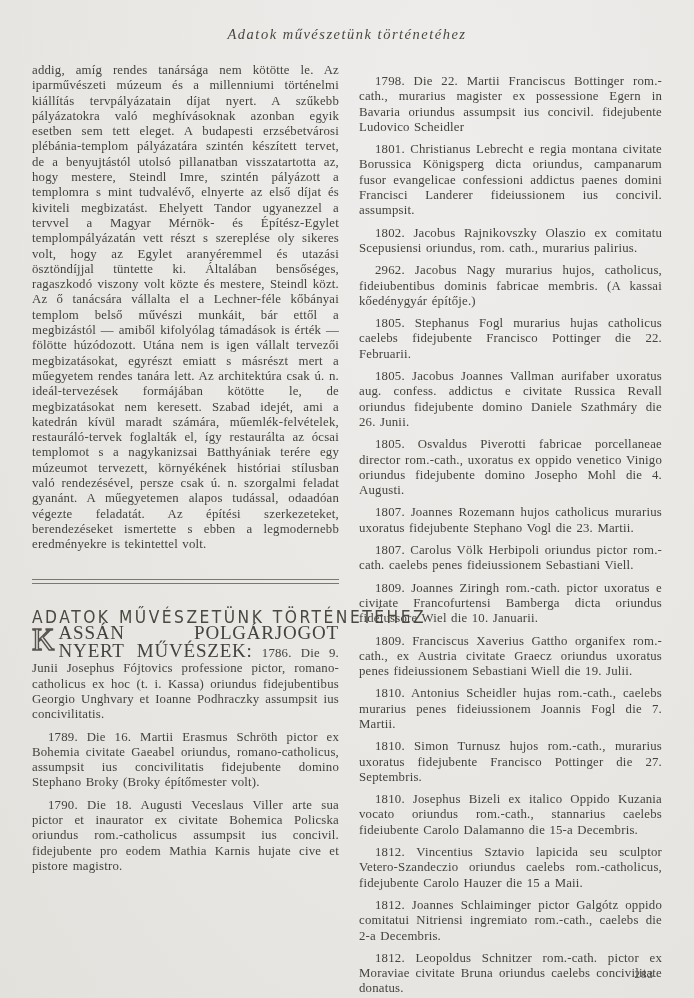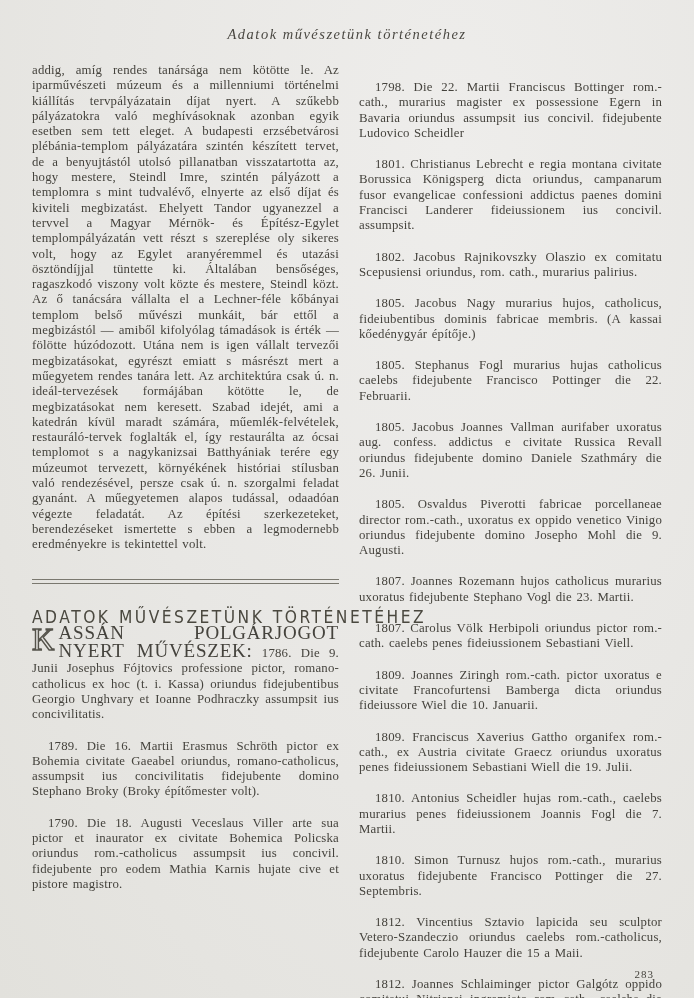--- a/index.html
+++ b/index.html
@@ -79,21 +79,21 @@
     .dropcap{
       color:transparent;
       -webkit-text-stroke:1.4px #55534b;
     }
   }
   .lead-in{
     font-size:19px;
     letter-spacing:0.8px;
     word-spacing:2px;
   }
-  .entry + .entry, .lead-entry + .entry{margin-top:16px;}
+  .entry + .entry, .lead-entry + .entry{margin-top:7px;}
   .page-number{
     position:absolute;
     right:40px;
     bottom:18px;
     font-size:11px;
     letter-spacing:1px;
     color:#45433d;
   }
 </style>
 </head>
@@ -113,33 +113,34 @@
       <div class="section-heading">ADATOK MŰVÉSZETÜNK TÖRTÉNETÉHEZ</div>
 
       <p class="entry lead-entry" style="text-indent:0;"><span class="dropcap">K</span><span class="lead-in">ASSÁN POLGÁRJOGOT NYERT MŰVÉSZEK:</span>
         <span>1786. Die 9. Junii Josephus Fójtovics professione pictor, romano-catholicus ex hoc (t. i. Kassa) oriundus fidejubentibus Georgio Unghvary et Ioanne Podhraczky assumpsit ius concivilitatis.</span></p>
 
       <p class="entry">1789. Die 16. Martii Erasmus Schröth pictor ex Bohemia civitate Gaeabel oriundus, romano-catholicus, assumpsit ius concivilitatis fidejubente domino Stephano Broky (Broky építőmester volt).</p>
       <p class="entry">1790. Die 18. Augusti Veceslaus Viller arte sua pictor et inaurator ex civitate Bohemica Policska oriundus rom.-catholicus assumpsit ius concivil. fidejubente pro eodem Mathia Karnis hujate cive et pistore magistro.</p>
     </div>
 
     <div class="col">
-      <p class="entry" style="margin-top:17px;">1798. Die 22. Martii Franciscus Bottinger rom.-cath., murarius magister ex possessione Egern in Bavaria oriundus assumpsit ius concivil. fidejubente Ludovico Scheidler</p>
+      <p class="entry" style="margin-top:11px;">1798. Die 22. Martii Franciscus Bottinger rom.-cath., murarius magister ex possessione Egern in Bavaria oriundus assumpsit ius concivil. fidejubente Ludovico Scheidler</p>
       <p class="entry">1801. Christianus Lebrecht e regia montana civitate Borussica Königsperg dicta oriundus, campanarum fusor evangelicae confessioni addictus paenes domini Francisci Landerer fideiussionem ius concivil. assumpsit.</p>
       <p class="entry">1802. Jacobus Rajnikovszky Olaszio ex comitatu Scepusiensi oriundus, rom. cath., murarius palirius.</p>
-      <p class="entry">1805. Jacobus Nagy murarius hujos, catholicus, fideiubentibus dominis fabricae membris. (A kassai kőedénygyár építője.)</p>
+      <p class="entry">2962. Jacobus Nagy murarius hujos, catholicus, fideiubentibus dominis fabricae membris. (A kassai kőedénygyár építője.)</p>
       <p class="entry">1805. Stephanus Fogl murarius hujas catholicus caelebs fidejubente Francisco Pottinger die 22. Februarii.</p>
       <p class="entry">1805. Jacobus Joannes Vallman aurifaber uxoratus aug. confess. addictus e civitate Russica Revall oriundus fidejubente domino Daniele Szathmáry die 26. Junii.</p>
-      <p class="entry">1805. Osvaldus Piverotti fabricae porcellaneae director rom.-cath., uxoratus ex oppido venetico Vinigo oriundus fidejubente domino Josepho Mohl die 9. Augusti.</p>
+      <p class="entry">1805. Osvaldus Piverotti fabricae porcellaneae director rom.-cath., uxoratus ex oppido venetico Vinigo oriundus fidejubente domino Josepho Mohl die 4. Augusti.</p>
       <p class="entry">1807. Joannes Rozemann hujos catholicus murarius uxoratus fidejubente Stephano Vogl die 23. Martii.</p>
       <p class="entry">1807. Carolus Völk Herbipoli oriundus pictor rom.-cath. caelebs penes fideiussionem Sebastiani Viell.</p>
       <p class="entry">1809. Joannes Ziringh rom.-cath. pictor uxoratus e civitate Francofurtensi Bamberga dicta oriundus fideiussore Wiel die 10. Januarii.</p>
       <p class="entry">1809. Franciscus Xaverius Gattho organifex rom.-cath., ex Austria civitate Graecz oriundus uxoratus penes fideiussionem Sebastiani Wiell die 19. Julii.</p>
       <p class="entry">1810. Antonius Scheidler hujas rom.-cath., caelebs murarius penes fideiussionem Joannis Fogl die 7. Martii.</p>
       <p class="entry">1810. Simon Turnusz hujos rom.-cath., murarius uxoratus fidejubente Francisco Pottinger die 27. Septembris.</p>
+      <p class="entry">1810. Josephus Bizeli ex italico Oppido Kuzania vocato oriundus rom.-cath., stannarius caelebs fideiubente Carolo Dalamanno die 15-a Decembris.</p>
       <p class="entry">1812. Vincentius Sztavio lapicida seu sculptor Vetero-Szandeczio oriundus caelebs rom.-catholicus, fidejubente Carolo Hauzer die 15 a Maii.</p>
       <p class="entry">1812. Joannes Schlaiminger pictor Galgótz oppido comitatui Nitriensi ingremiato rom.-cath., caelebs die 2-a Decembris.</p>
       <p class="entry">1812. Leopoldus Schnitzer rom.-cath. pictor ex Moraviae civitate Bruna oriundus caelebs concivilitate donatus.</p>
     </div>
 
   </div>
 
   <div class="page-number">283</div>
 
 </div>

